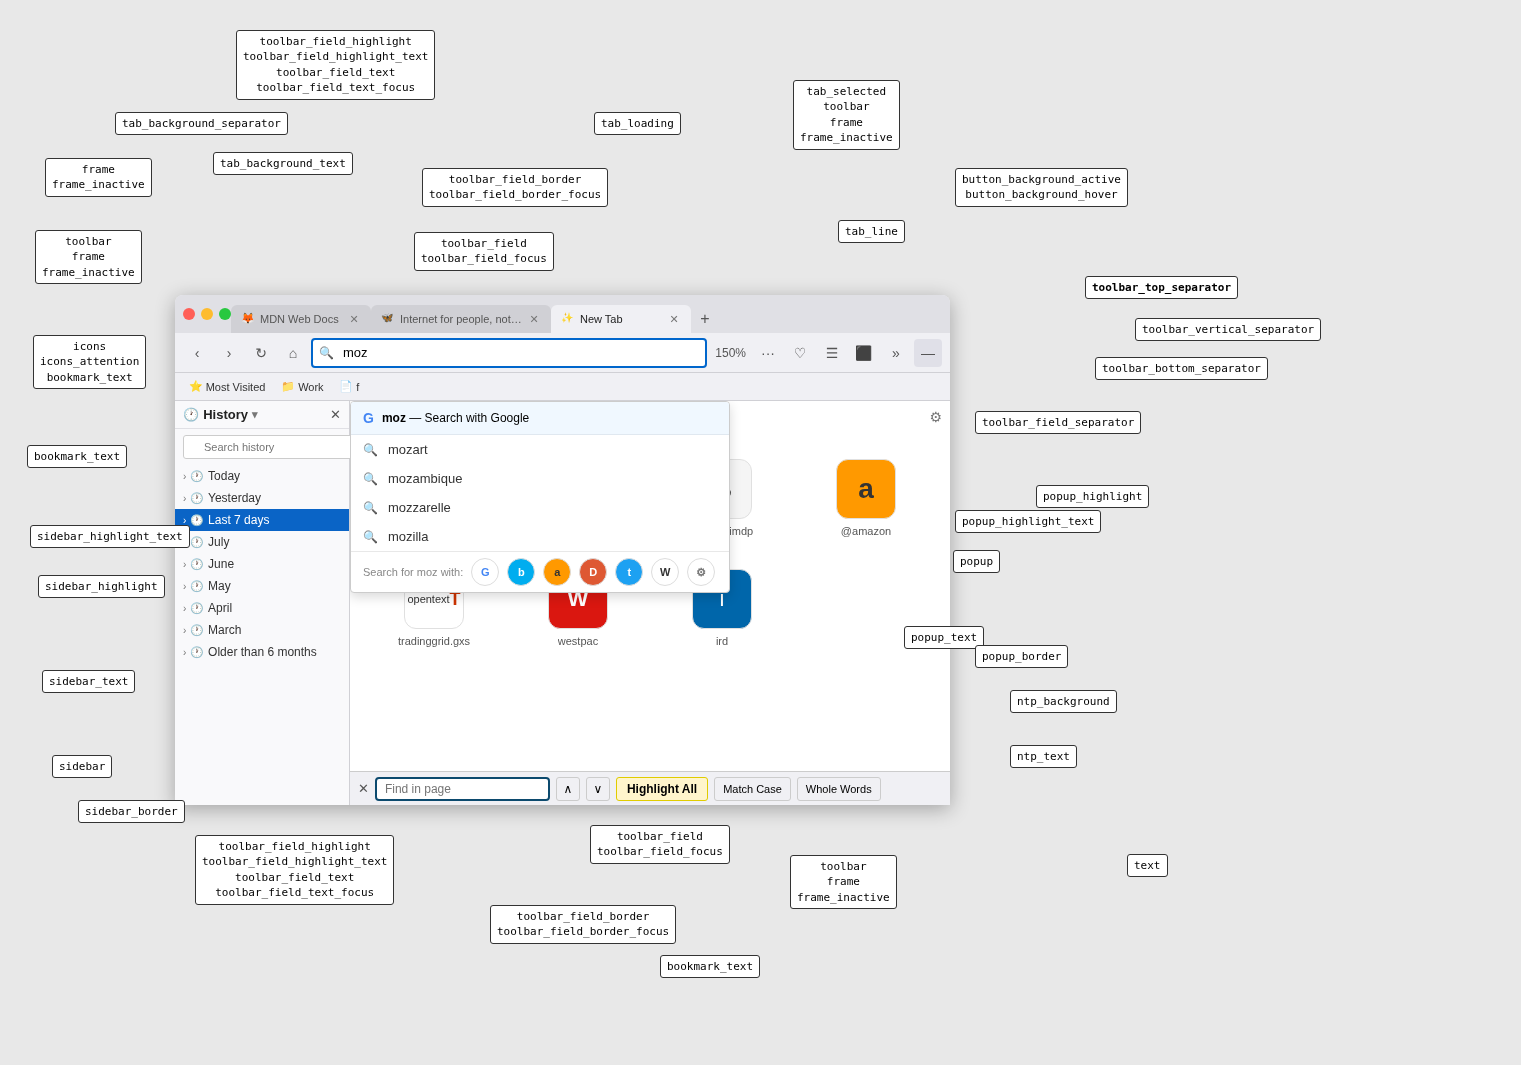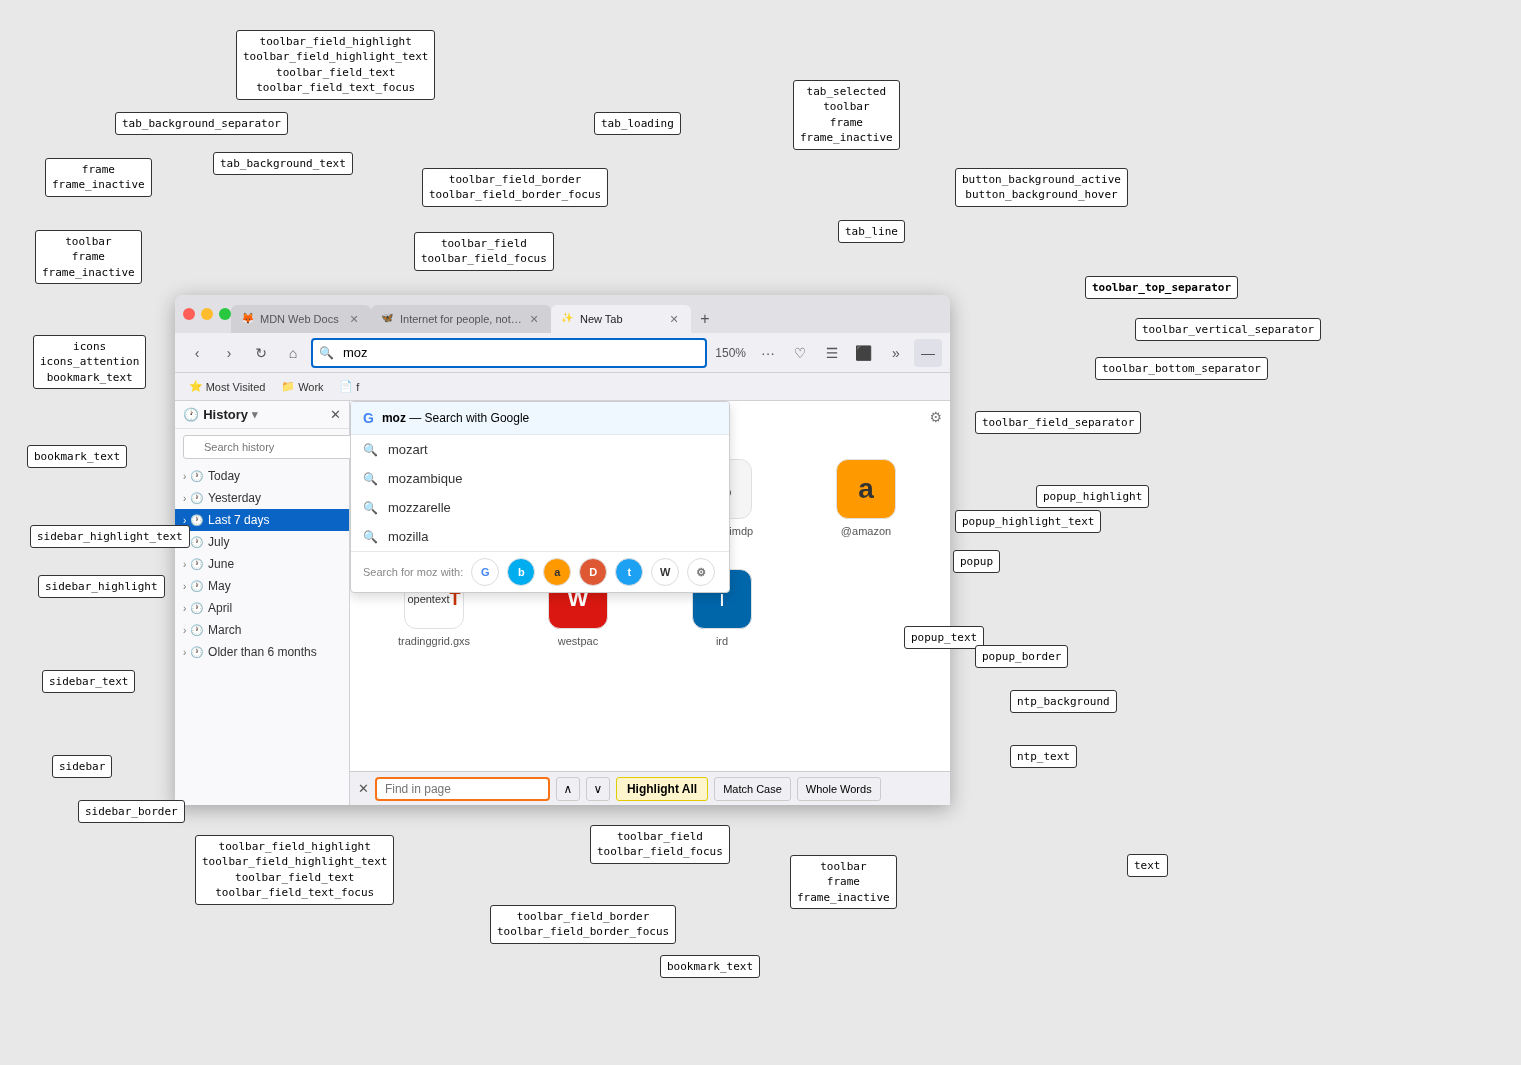--- a/index.html
+++ b/index.html
@@ -423,21 +423,21 @@
     }
     .find-close-btn {
       background: transparent;
       border: none;
       cursor: pointer;
       color: #555;
       font-size: 13px;
     }
     .find-input {
       height: 24px;
-      border: 2px solid #f97316;
+      border: 2px solid #0c4a6e;
       border-radius: 4px;
       padding: 0 8px;
       font-size: 12px;
       min-width: 140px;
       background: white;
     }
     .find-nav-btn {
       width: 24px;
       height: 24px;
       background: transparent;

